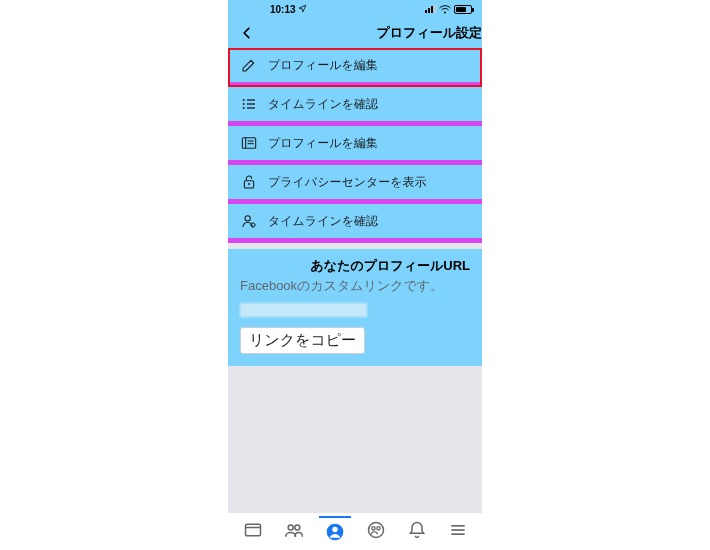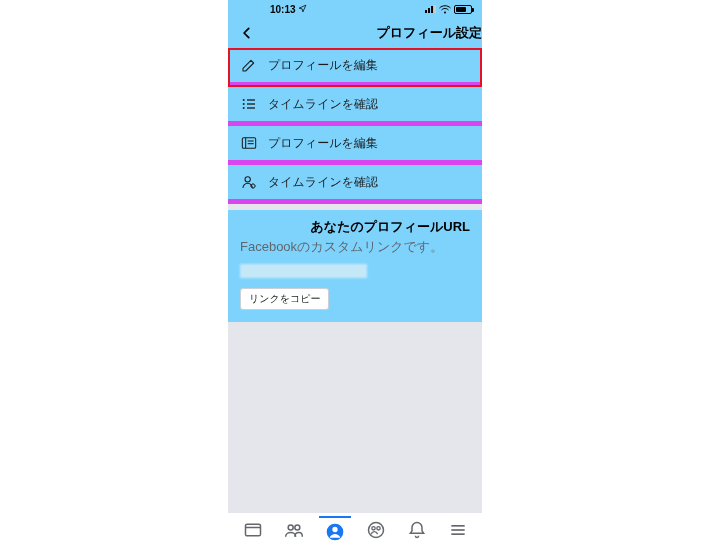--- a/index.html
+++ b/index.html
@@ -101,21 +101,21 @@
       margin-top:8px;
       height:14px;
       background: #f5f6f7;
       width:55%;
       filter: blur(1px);
       opacity:.6;
     }
     .copy-btn {
       margin-top:10px;
       display:inline-block;
-      font-size: 10px;
+      font-size: 15px;
       padding: 3px 8px;
       border:1px solid #ccd0d5;
       border-radius:3px;
       color:#1c1e21;
       background:#fff;
       font-family:Liberation Mono, monospace;
     }
 
     .gray-block {
       margin-top: 2px;
@@ -213,20 +213,30 @@
         <svg viewBox="0 0 24 24">
             <rect x="2" y="4" width="20" height="16" rx="2" fill="none" stroke="#1c1e21" stroke-width="1.6"></rect>
             <line x1="7" y1="4" x2="7" y2="20" stroke="#1c1e21" stroke-width="1.6"></line>
             <line x1="10" y1="9" x2="19" y2="9" stroke="#1c1e21" stroke-width="1.6"></line>
             <line x1="10" y1="13" x2="19" y2="13" stroke="#1c1e21" stroke-width="1.6"></line>
           </svg>
       </span>
       <span>プロフィールを編集</span>
     </div>
 
+    <div class="menu-item">
+      <span class="menu-icon">
+        <svg viewBox="0 0 24 24">
+            <rect x="5" y="10" width="14" height="11" rx="2" fill="none" stroke="#1c1e21" stroke-width="1.6"></rect>
+            <path d="M8 10 V7 a4 4 0 0 1 8 0" fill="none" stroke="#1c1e21" stroke-width="1.6"></path>
+            <circle cx="12" cy="15" r="1.5" fill="#1c1e21"></circle>
+          </svg>
+      </span>
+      <span>プライバシーセンターを表示</span>
+    </div>
 
     <div class="menu-item">
       <span class="menu-icon">
         <svg viewBox="0 0 24 24">
             <circle cx="10" cy="8" r="4" fill="none" stroke="#1c1e21" stroke-width="1.6"></circle>
             <path d="M3 21 a7 7 0 0 1 14 0" fill="none" stroke="#1c1e21" stroke-width="1.6"></path>
             <circle cx="18" cy="18" r="3" fill="none" stroke="#1c1e21" stroke-width="1.4"></circle>
             <path d="M18 14v1 M18 21v1 M14 18h1 M21 18h1" stroke="#1c1e21" stroke-width="1.4"></path>
           </svg>
       </span>

